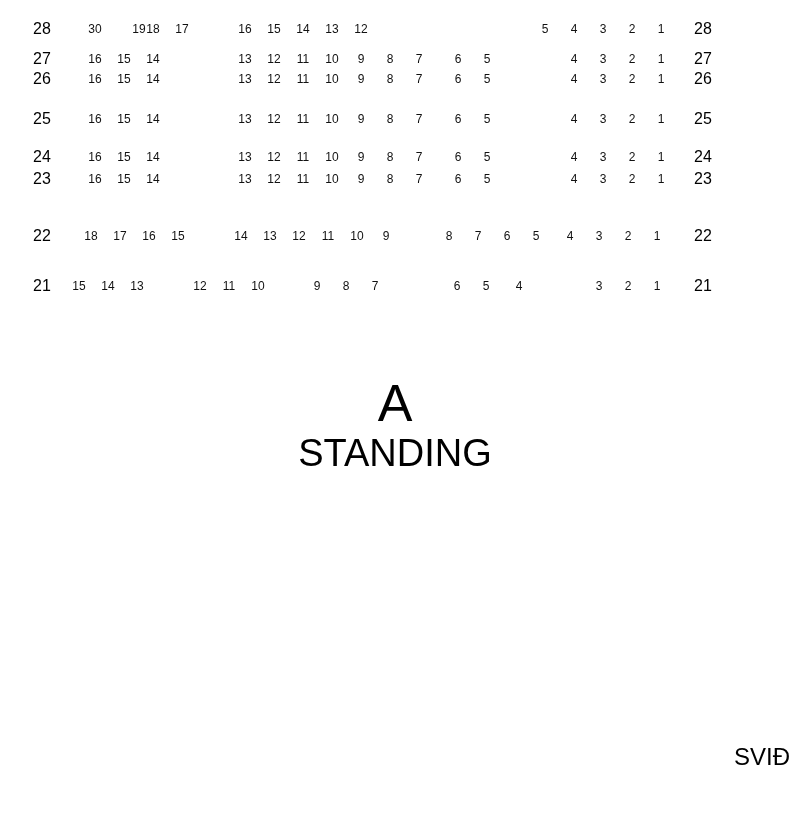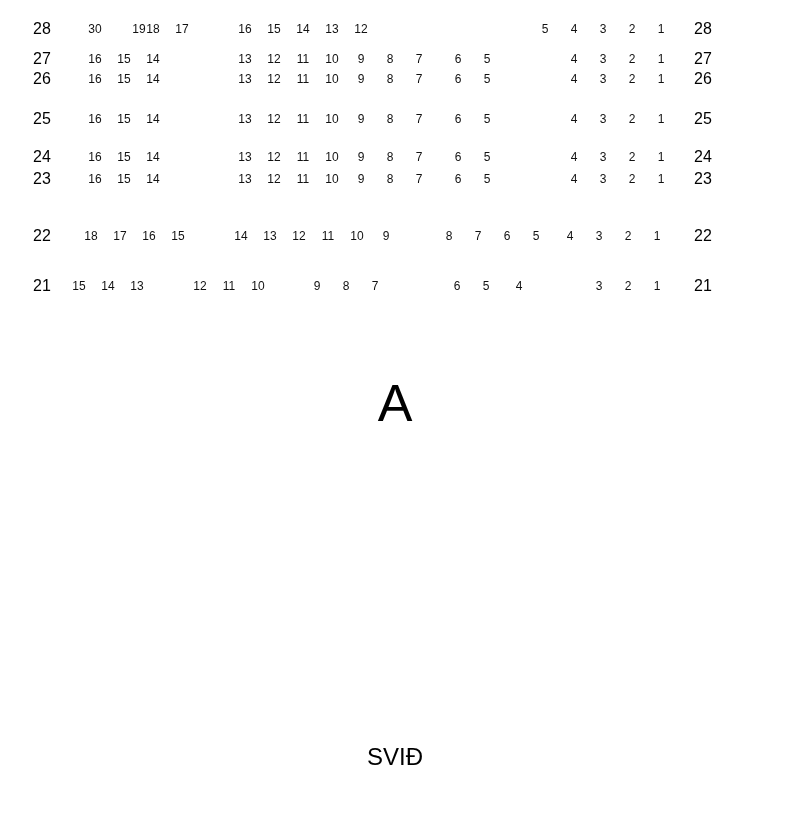--- a/index.html
+++ b/index.html
@@ -69,21 +69,21 @@
     font-size: 38px;
     line-height: 44px;
     font-weight: normal;
   }
 
   #stage-label {
     position: absolute;
     left: 0;
     top: 742px;
     width: 790px;
-    text-align: center;
+    text-align: right;
     font-size: 24px;
     line-height: 30px;
     font-weight: normal;
   }
 </style>
 </head>
 <body>
 
 <div id="seat-map">
     <div class="seat-row" style="top: 18px;">
@@ -242,15 +242,16 @@
       <div class="seat" style="left: 477px;">5</div>
       <div class="seat" style="left: 510px;">4</div>
       <div class="seat" style="left: 590px;">3</div>
       <div class="seat" style="left: 619px;">2</div>
       <div class="seat" style="left: 648px;">1</div>
     </div>
   </div>
 
 <div id="section-block">
   <div id="section-letter">A</div>
+  <div id="section-name">STANDING</div>
 </div>
 
 <div id="stage-label">SVIÐ</div>
 
 </body></html>

